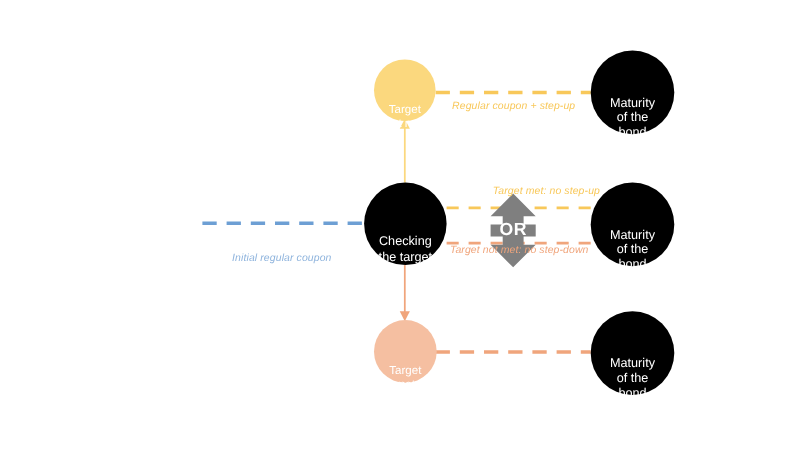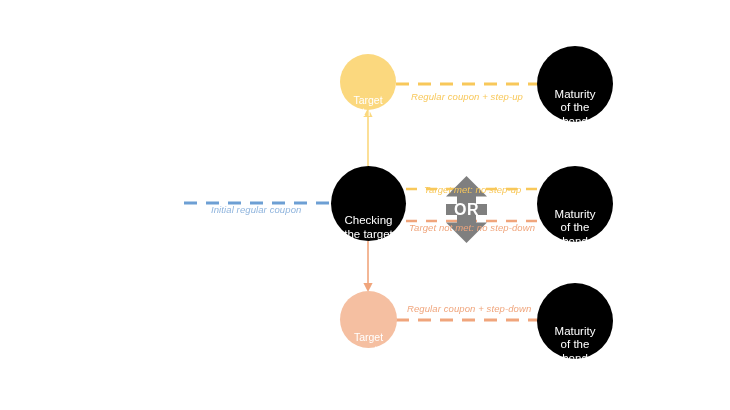--- a/index.html
+++ b/index.html
@@ -151,23 +151,22 @@
 of the
 bond</span>
   </div>
 
   <div class="node node-blue" style="left:537px; top:283px; width:76px; height:76px;">
     <span class="node-label">Maturity
 of the
 bond</span>
   </div>
 
-  <div class="edge-label label-blue" style="left:211px; top:204px;">Initial regular coupon</div>
+  <div class="edge-label label-blue" style="left:211px; top:229px;">Initial regular coupon</div>
 
   <div class="edge-label label-yellow" style="left:411px; top:91px;">Regular coupon + step-up</div>
 
-  <div class="edge-label label-yellow" style="left:424px; top:168px;margin-top:16px;">Target met: no step-up</div>
+  <div class="edge-label label-yellow" style="left:448px; top:168px;">Target met: no step-up</div>
 
   <div class="edge-label label-peach" style="left:409px; top:222px;">Target not met: no step-down</div>
 
-  <div class="edge-label label-peach" style="left:407px; top:303px;">Regular coupon + step-down</div>
 
 </div>
 
 </body></html>

